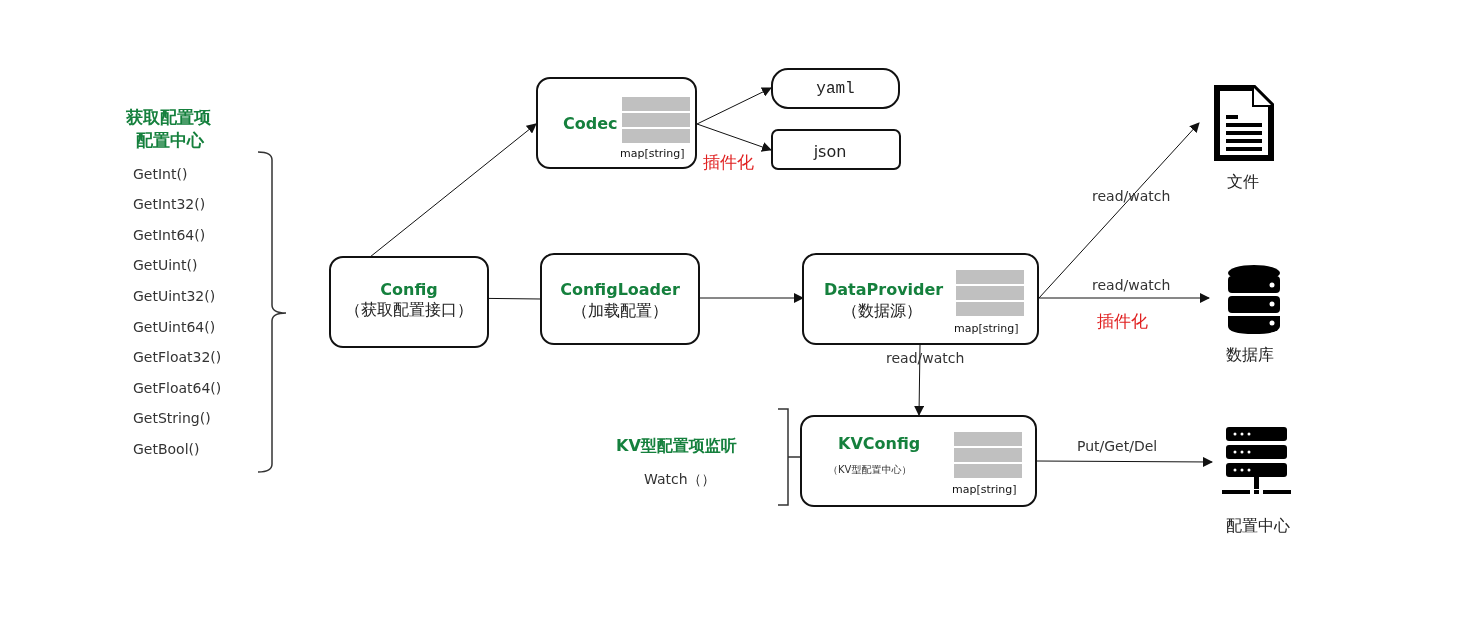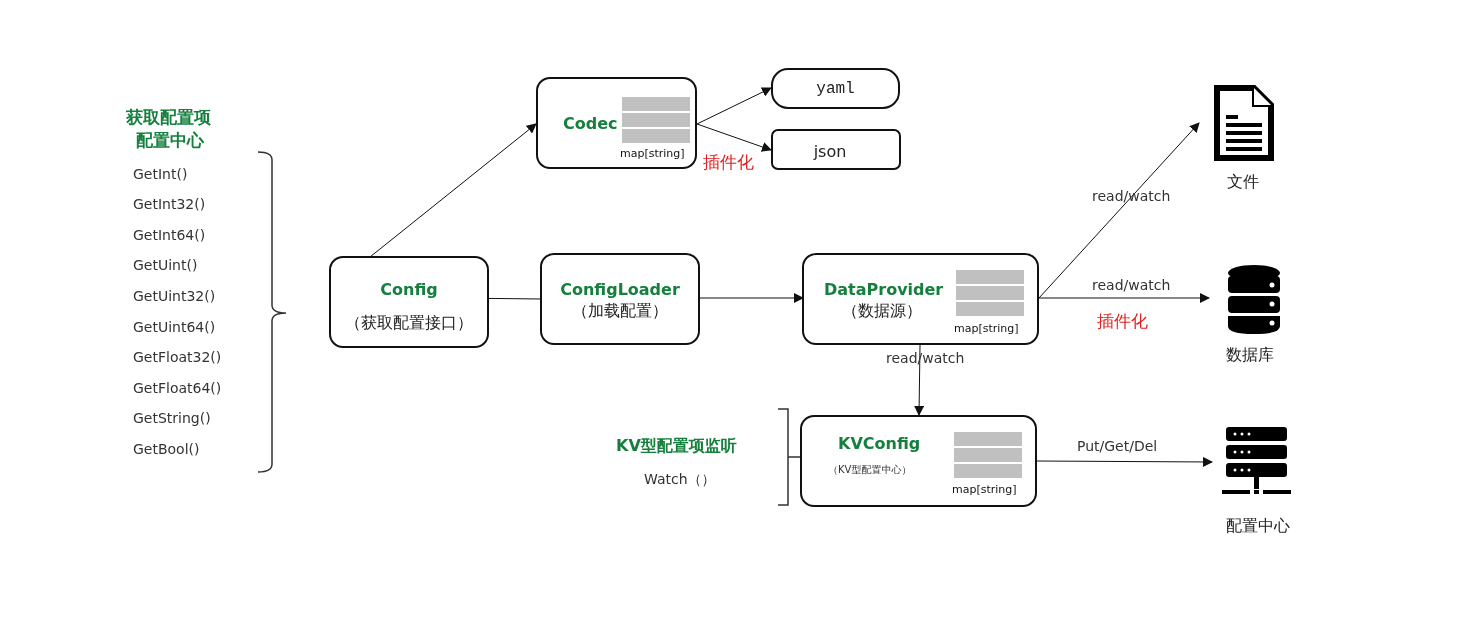--- a/index.html
+++ b/index.html
@@ -58,21 +58,21 @@
 <div class="method" style="top:257px">GetUint()</div>
 <div class="method" style="top:288px">GetUint32()</div>
 <div class="method" style="top:319px">GetUint64()</div>
 <div class="method" style="top:349px">GetFloat32()</div>
 <div class="method" style="top:380px">GetFloat64()</div>
 <div class="method" style="top:410px">GetString()</div>
 <div class="method" style="top:441px">GetBool()</div>
 
 <div class="box" style="left:289px;top:256px;width:160px;height:92px;margin-left:40px;">
   <div class="abs title center" style="left:0;right:0;top:22px;">Config</div>
-  <div class="abs sub center" style="left:0;right:0;top:55px;font-family:Liberation Mono, monospace;">（获取配置接口）</div>
+  <div class="abs sub center" style="left:0;right:0;top:42px;font-family:Liberation Mono, monospace;">（获取配置接口）</div>
 </div>
 
 <div class="box" style="left:540px;top:253px;width:160px;height:92px;">
   <div class="abs title center" style="left:0;right:0;top:25px;">ConfigLoader</div>
   <div class="abs sub center" style="left:0;right:0;top:46px;">（加载配置）</div>
 </div>
 
 <div class="box" style="left:536px;top:77px;width:161px;height:92px;">
   <div class="abs title" style="left:25px;top:35px;text-align:center;">Codec</div>
   <div class="stack" style="left:84px;top:18px;width:68px;">

